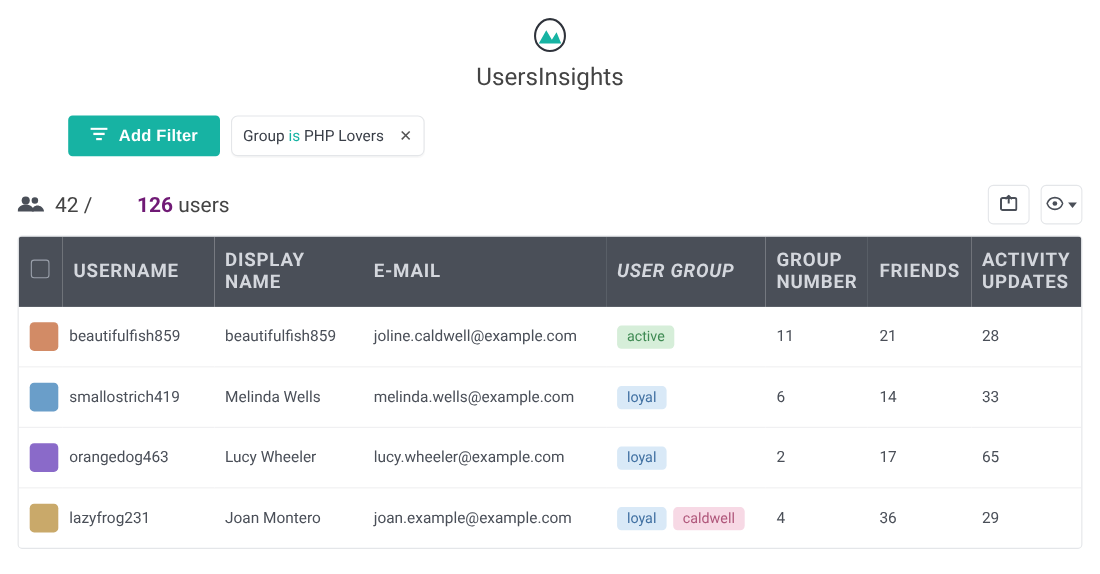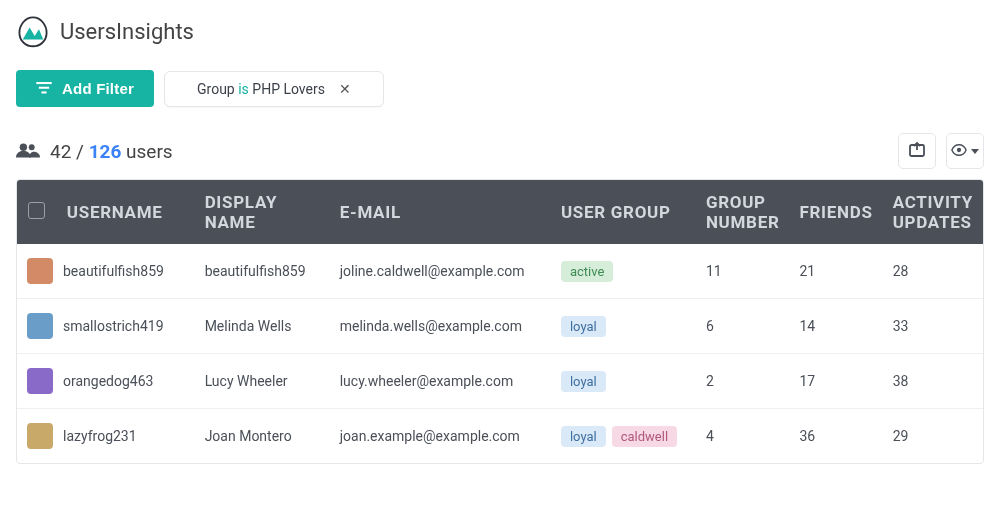--- a/index.html
+++ b/index.html
@@ -6,47 +6,47 @@
   body {
     font-family: -apple-system, BlinkMacSystemFont, "Segoe UI", Roboto, sans-serif;
     background: #fff;
     color: #333;
     width: 1000px;
     font-size: 14px;
   }
   .page { padding: 14px 16px 0 16px; }
 
   
-  .logo { display: flex; align-items: center; gap: 10px; margin-bottom: 22px; }
+  .logo { display: flex; align-items: center; gap: 10px; margin-bottom: 22px; flex-direction: column; }
   .logo-mark { width: 34px; height: 34px; }
   .logo-text { font-size: 22px; color: #444; font-weight: 400; }
 
   
   .toolbar { display: flex; align-items: center; gap: 10px; margin-bottom: 26px; }
   .add-filter-btn {
     display: inline-flex; align-items: center; gap: 10px;
     background: #17b3a3; color: #fff; border: none;
     padding: 10px 20px; font-size: 15px; font-weight: 700;
-    border-radius: 4px; cursor: pointer; letter-spacing: .2px;
+    border-radius: 4px; cursor: pointer; letter-spacing: .2px; margin-left: 46px;
   }
   .add-filter-btn svg { width: 16px; height: 12px; }
   .filter-chip {
     display: inline-flex; align-items: center; gap: 10px;
     background: #fff; border: 1px solid #e4e6e9; border-radius: 6px;
-    padding: 9px 32px; color: #3a3f48; font-size: 14px;
+    padding: 9px 10px; color: #3a3f48; font-size: 14px;
     box-shadow: 0 1px 1px rgba(0,0,0,0.03);
   }
   .filter-chip .filter-op { color: #17b3a3; }
   .filter-chip .close { cursor: pointer; color: #555; font-size: 14px; padding-left: 4px; }
 
   
   .count-row { display: flex; align-items: center; justify-content: space-between; margin-bottom: 10px; }
   .count { display: flex; align-items: center; gap: 10px; font-size: 19px; color: #444; }
   .count .users-icon svg { width: 24px; height: 16px; fill: #4a4f58; }
-  .count strong { font-weight: 700; color: #3b82f6; }
+  .count strong { font-weight: 700; color: #701a75; margin-left: 36px; }
   .actions-right { display: flex; gap: 10px; }
   .icon-btn {
     width: 38px; height: 36px; border: 1px solid #e4e6e9; border-radius: 5px;
     background: #fff; display: inline-flex; align-items: center; justify-content: center;
     cursor: pointer; gap: 4px;
   }
   .icon-btn svg { width: 16px; height: 16px; fill: #4a4f58; }
   .icon-btn .caret { width: 0; height: 0; border-left: 4px solid transparent; border-right: 4px solid transparent; border-top: 5px solid #4a4f58; }
 
   
@@ -77,21 +77,21 @@
     font-size: 13px; margin-right: 6px;
   }
   .tag-active  { background: #d6eed9; color: #3f8a53; text-align: center; }
   .tag-team    { background: #fdeccf; color: #a67a2c; }
   .tag-loyal   { background: #d9e9f7; color: #3f6fa1; }
   .tag-partner { background: #f7d9e5; color: #b0577b; }
 
   .col-username { width: 170px; }
   .col-display  { width: 160px; }
   .col-email    { width: 250px; }
-  .col-group    { width: 150px; }
+  .col-group    { width: 150px; font-style: italic; }
   .col-num      { width: 70px; }
 </style>
 </head>
 <body>
 
 <div class="page">
 
   <div class="logo">
     <span class="logo-mark">
       <svg viewBox="0 0 40 40">
@@ -210,21 +210,21 @@
               <div class="cell-user">
                 <span class="avatar" style="background: rgb(138, 106, 201);"></span>
                 <span>orangedog463</span>
               </div>
             </td>
             <td>Lucy Wheeler</td>
             <td>lucy.wheeler@example.com</td>
             <td><span class="tag tag-loyal">loyal</span></td>
             <td>2</td>
             <td>17</td>
-            <td>38</td>
+            <td>65</td>
           </tr>
           <tr>
             <td colspan="2">
               <div class="cell-user">
                 <span class="avatar" style="background: rgb(201, 169, 106);"></span>
                 <span>lazyfrog231</span>
               </div>
             </td>
             <td>Joan Montero</td>
             <td>joan.example@example.com</td>

